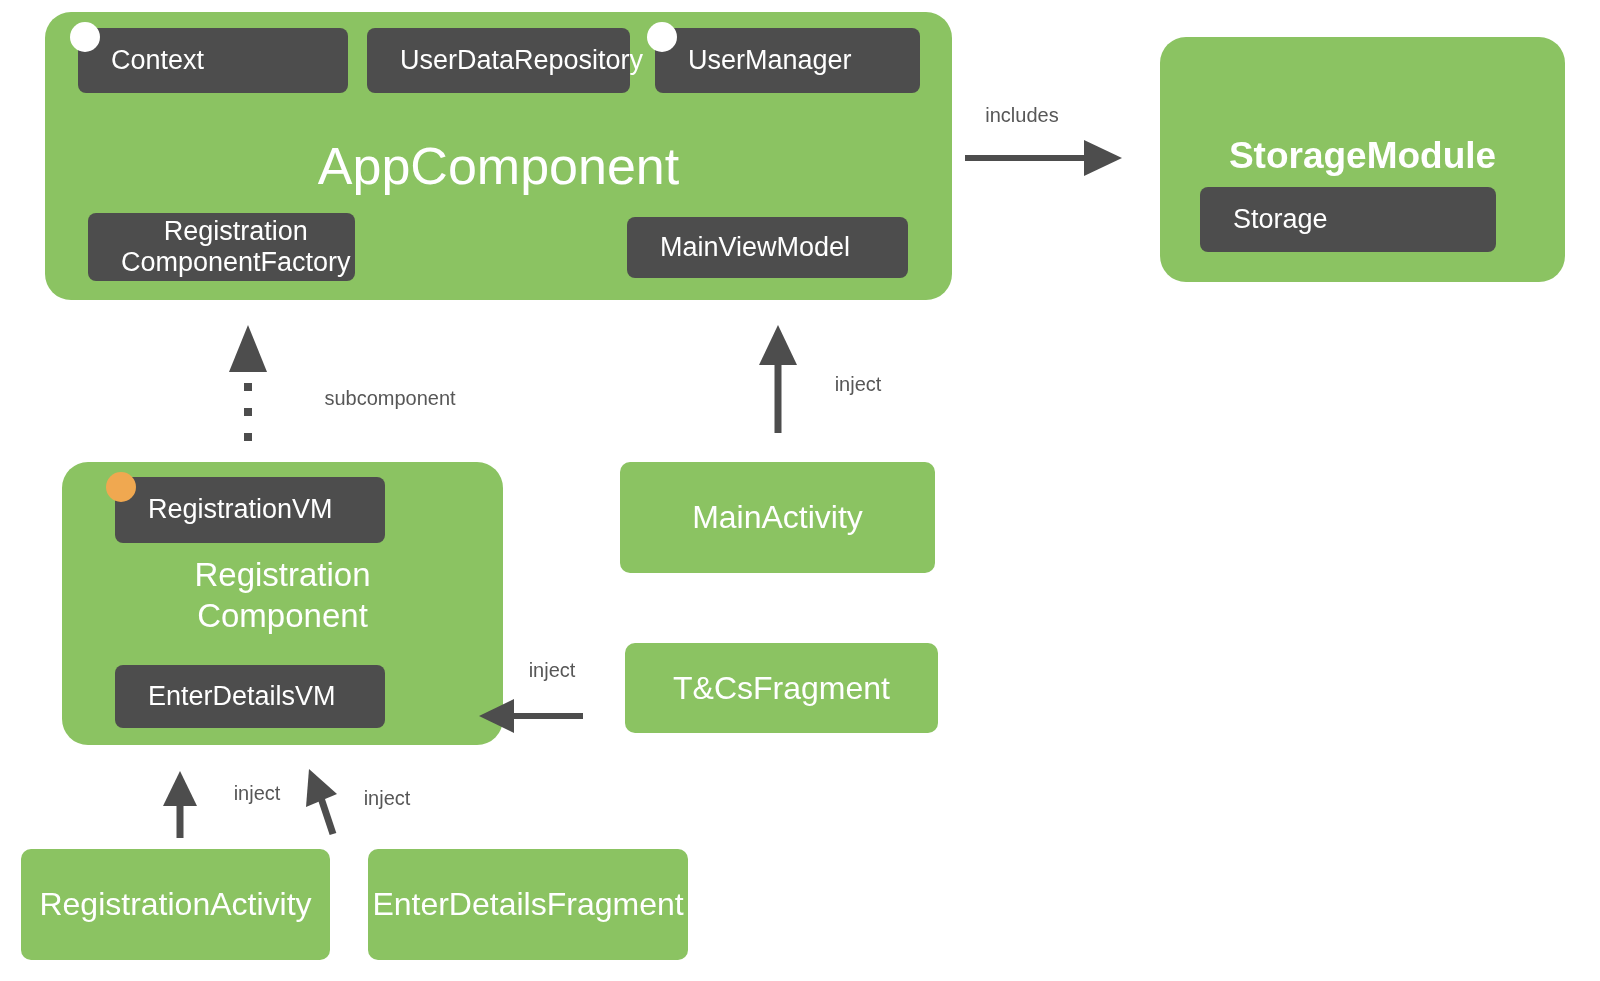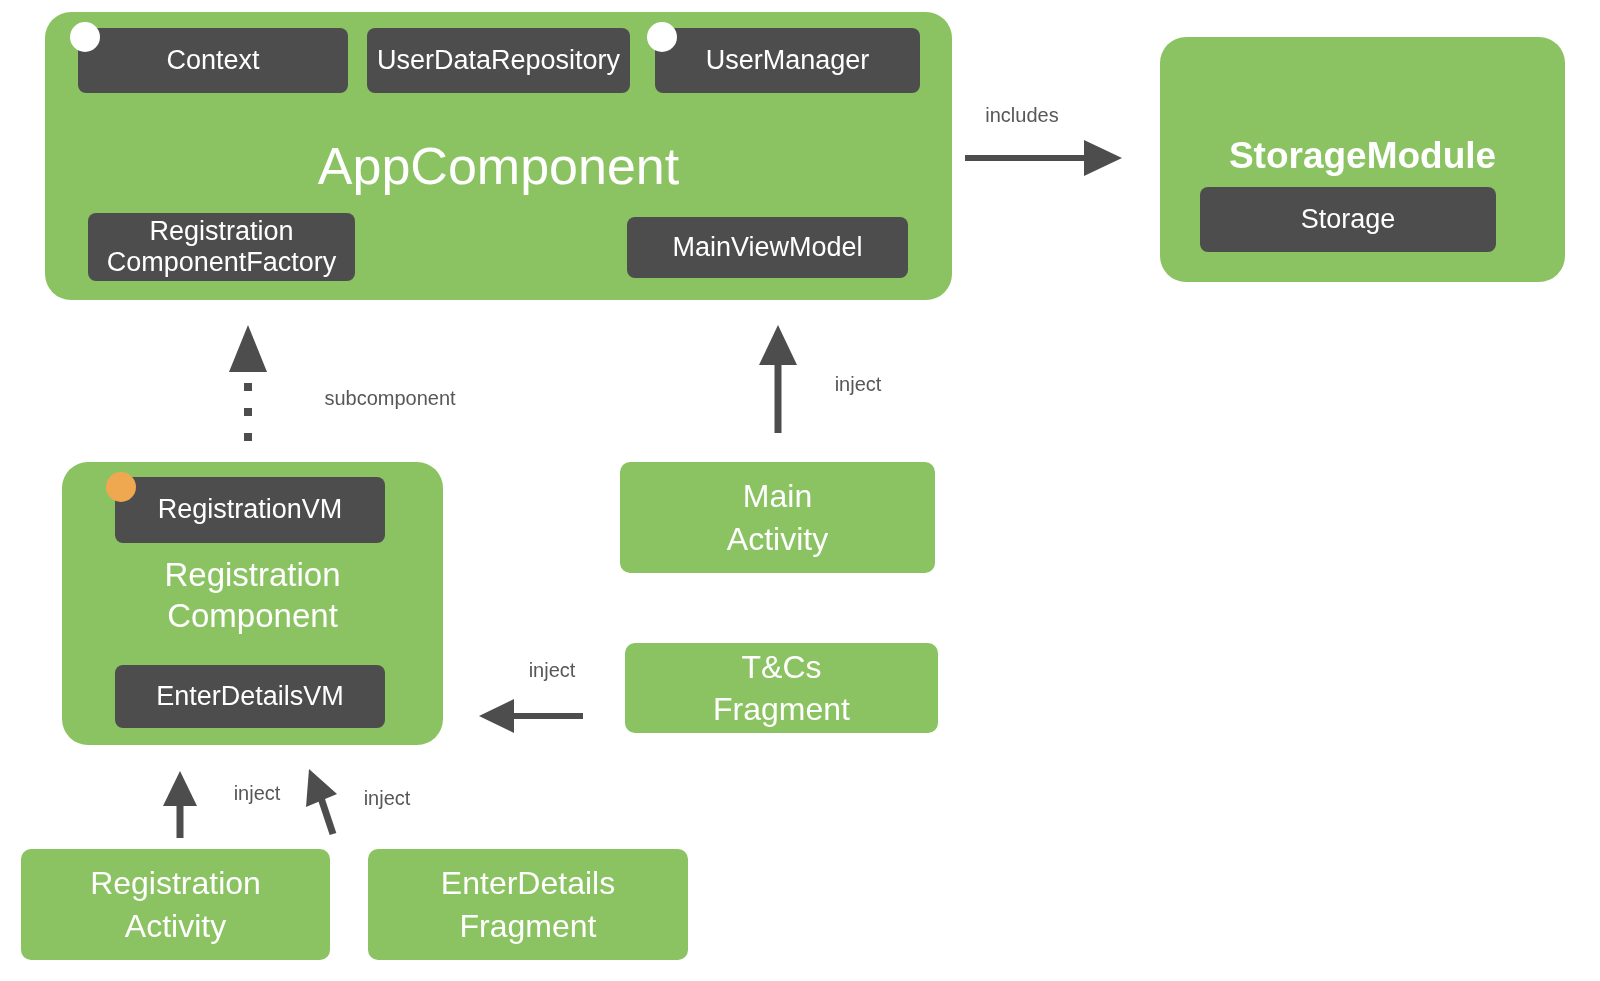--- a/index.html
+++ b/index.html
@@ -11,26 +11,26 @@
     font-family:"Liberation Sans", sans-serif;overflow:hidden;}
   .canvas{position:relative;width:1600px;height:981px;background:var(--bg);}
 
   
   .group{position:absolute;background:var(--green);border-radius:26px;}
   .group-title{position:absolute;left:0;right:0;text-align:center;
     color:var(--white);font-weight:400;}
 
   
   .chip{position:absolute;background:var(--dark);border-radius:8px;
-    color:var(--white);display:flex;align-items:center;justify-content:center;
-    text-align:center;font-size:27px;line-height:1.15;}
+    color:var(--white);display:flex;align-items:center;justify-content:flex-start;
+    text-align:center;font-size:27px;line-height:1.15;padding-left:33px;}
 
   
   .leaf{position:absolute;background:var(--green);border-radius:10px;
-    color:var(--white);display:flex;flex-direction:column;align-items:center;
+    color:var(--white);display:flex;flex-direction:row;align-items:center;
     justify-content:center;text-align:center;font-size:32px;line-height:1.32;}
 
   
   .dot{position:absolute;width:30px;height:30px;border-radius:50%;z-index:3;}
   .dot-white{background:var(--white);}
   .dot-orange{background:var(--orange);}
 
   
   .edge-label{position:absolute;color:var(--edge-label);font-size:20px;
     text-align:center;white-space:nowrap;}
@@ -49,21 +49,21 @@
   #chip-um{left:610px;top:16px;width:265px;height:65px;}
   #chip-rcf{left:43px;top:201px;width:267px;height:68px;}
   #chip-mvm{left:582px;top:205px;width:281px;height:61px;}
   #dot-context{left:25px;top:10px;}
   #dot-um{left:602px;top:10px;}
 
   #storage-module{left:1160px;top:37px;width:405px;height:245px;}
   #storage-module .group-title{top:98px;font-size:37px;font-weight:bold;}
   #chip-storage{left:40px;top:150px;width:296px;height:65px;}
 
-  #registration-component{left:62px;top:462px;width:381px;height:283px;}
+  #registration-component{left:62px;top:462px;width:441px;height:283px;}
   #registration-component .group-title{top:92px;font-size:33px;line-height:1.25;}
   #chip-regvm{left:53px;top:15px;width:270px;height:66px;}
   #chip-edvm{left:53px;top:203px;width:270px;height:63px;}
   #dot-regvm{left:44px;top:10px;}
 
   #main-activity{left:620px;top:462px;width:315px;height:111px;}
   #tcs-fragment{left:625px;top:643px;width:313px;height:90px;}
   #registration-activity{left:21px;top:849px;width:309px;height:111px;}
   #enter-details-fragment{left:368px;top:849px;width:320px;height:111px;}
 

